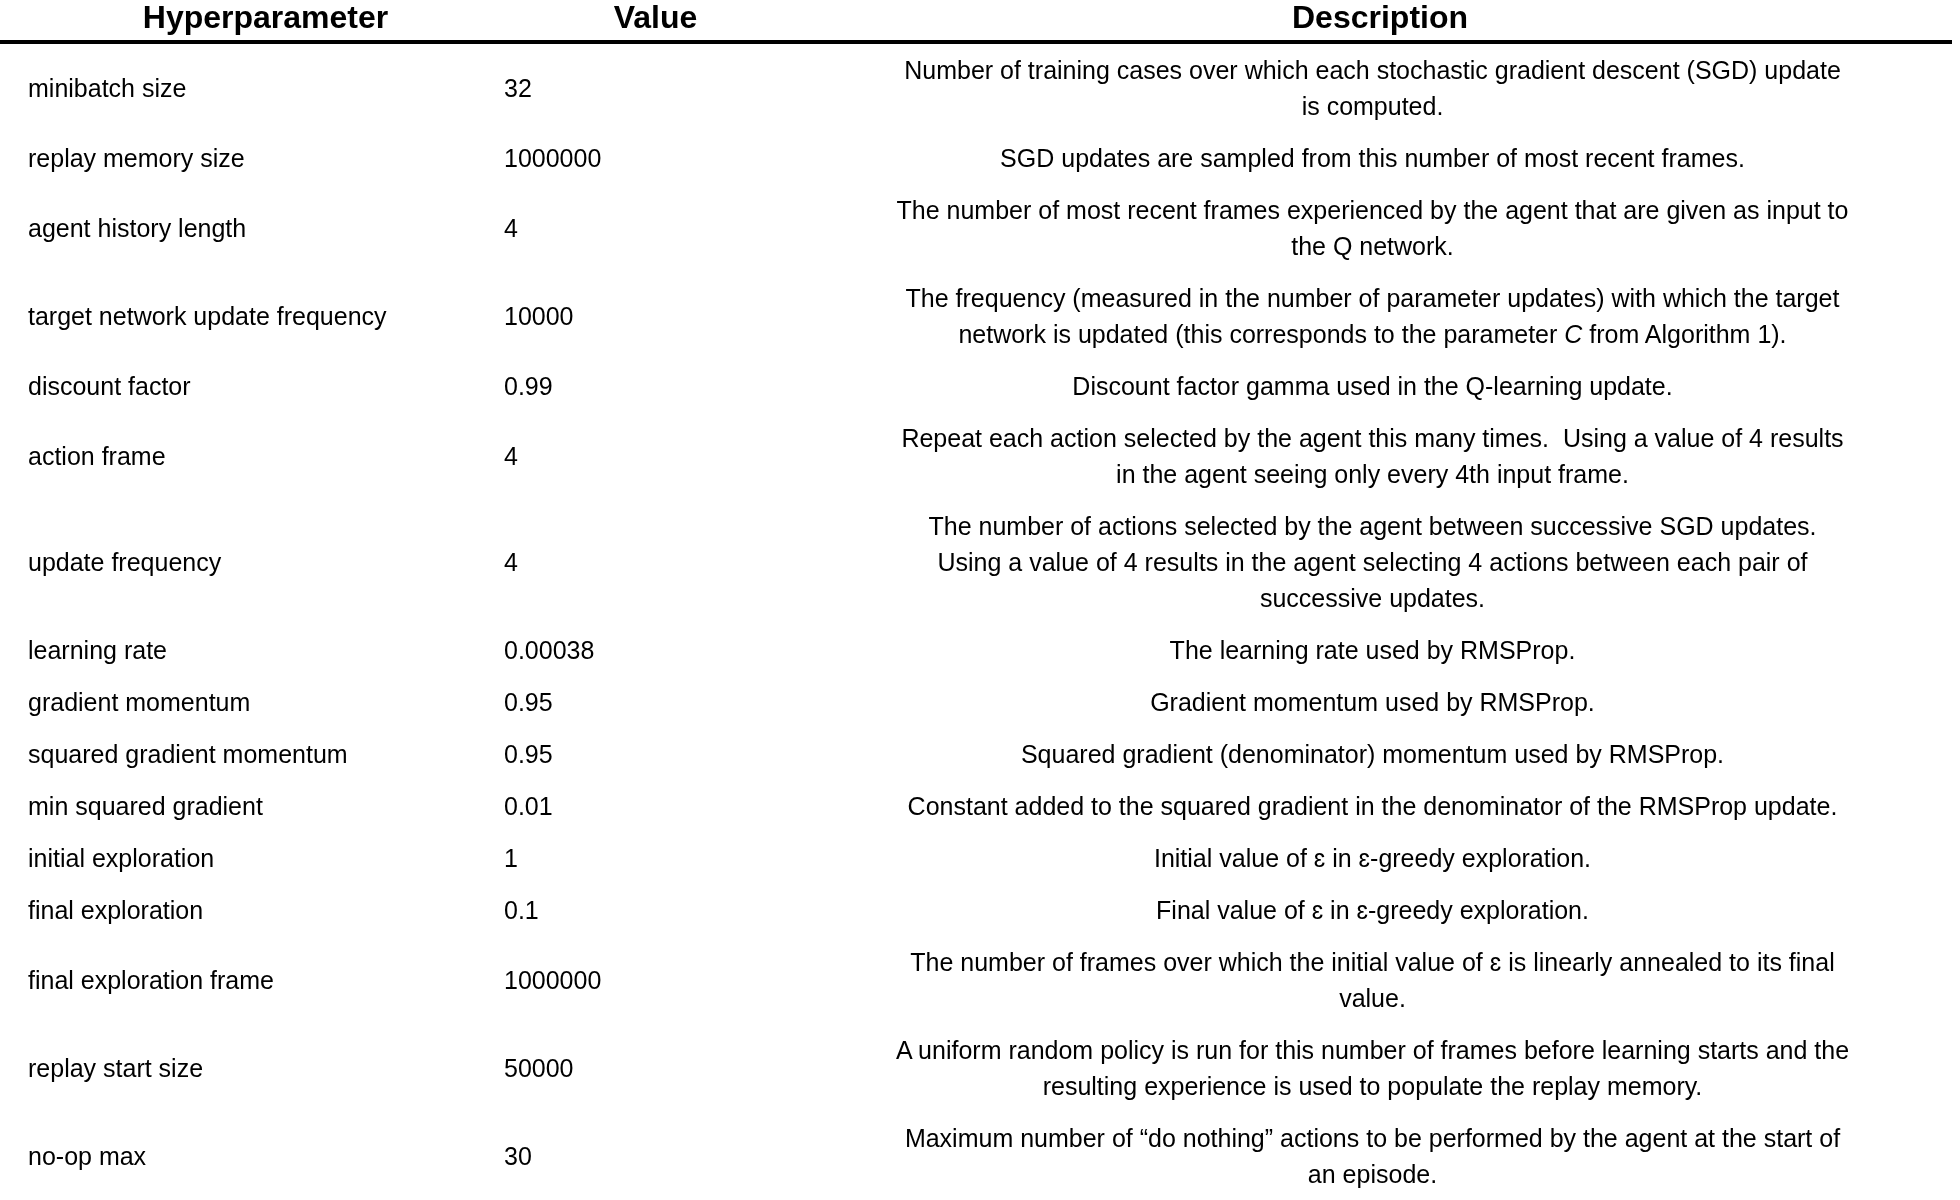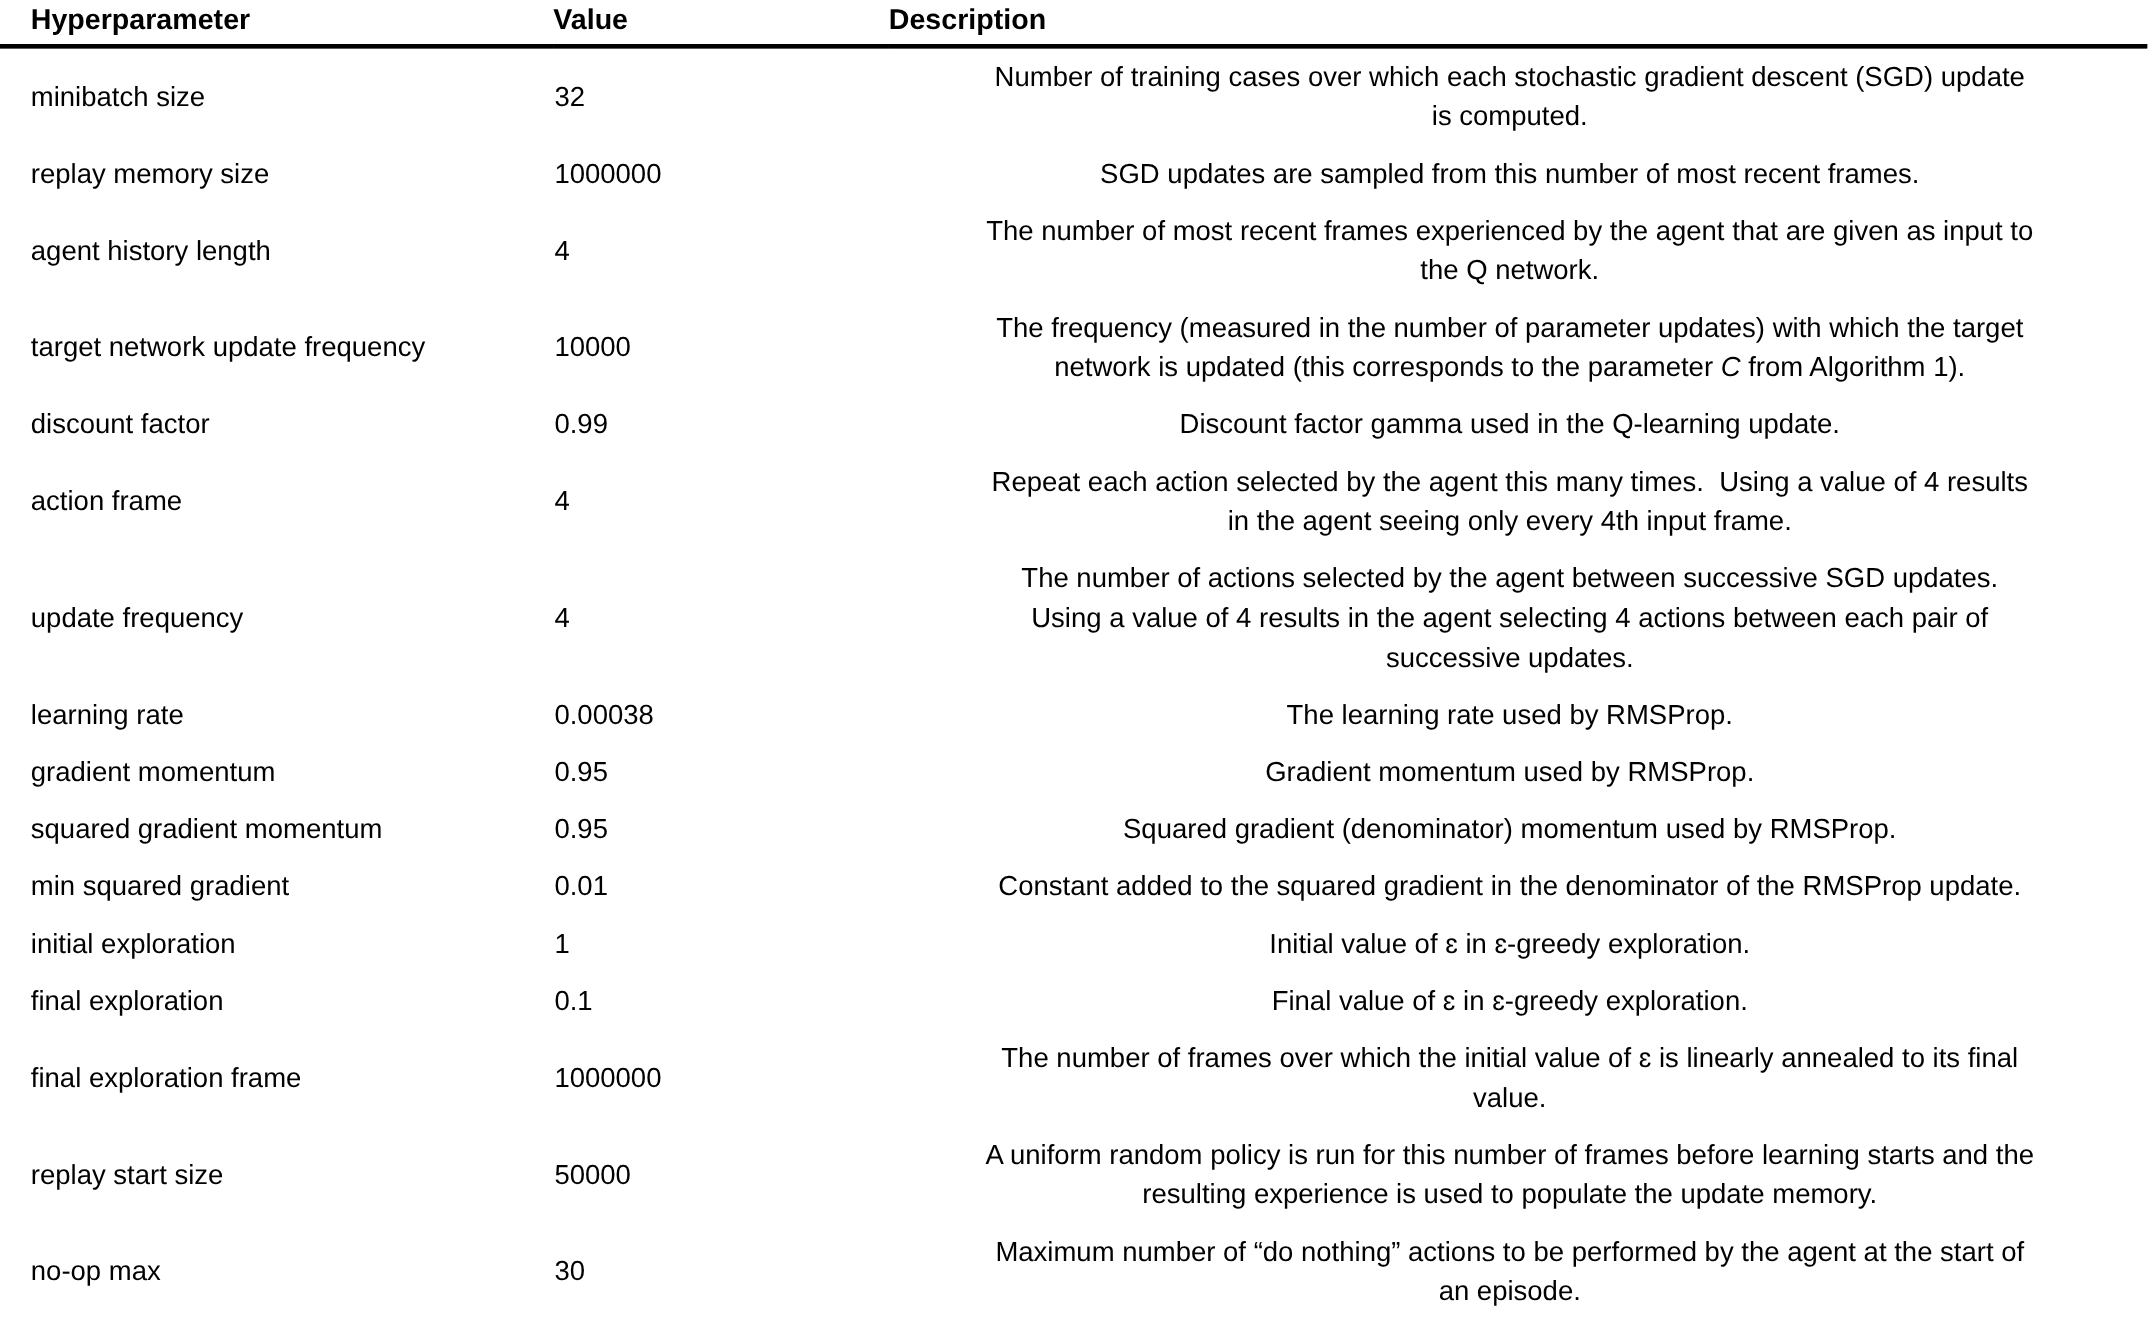--- a/index.html
+++ b/index.html
@@ -14,23 +14,23 @@
   .page { padding-top: 2px; }
   table {
     border-collapse: collapse;
     table-layout: fixed;
     width: 1952px;
   }
   col.c1 { width: 503px; }
   col.c2 { width: 305px; }
   col.c3 { width: 1144px; }
   th {
-    text-align: left;
+    text-align: center;
     font-weight: bold;
-    font-size: 26px;
+    font-size: 32px;
     line-height: 30px;
     padding: 0 0 8px 0;
     border-bottom: 4px solid #000000;
   }
   th.first, td.param { padding-left: 28px; }
   td {
     vertical-align: middle;
     font-size: 25px;
     line-height: 36px;
     padding-top: 8px;
@@ -162,21 +162,21 @@
     <td class="desc">
             <div class="desc-line">The number of frames over which the initial value of ɛ is linearly annealed to its final</div>
             <div class="desc-line">value.</div>
           </td>
   </tr>
         <tr>
     <td class="param">replay start size</td>
     <td class="value">50000</td>
     <td class="desc">
             <div class="desc-line">A uniform random policy is run for this number of frames before learning starts and the</div>
-            <div class="desc-line">resulting experience is used to populate the update memory.</div>
+            <div class="desc-line">resulting experience is used to populate the replay memory.</div>
           </td>
   </tr>
         <tr>
     <td class="param">no-op max</td>
     <td class="value">30</td>
     <td class="desc">
             <div class="desc-line">Maximum number of “do nothing” actions to be performed by the agent at the start of</div>
             <div class="desc-line">an episode.</div>
           </td>
   </tr>

